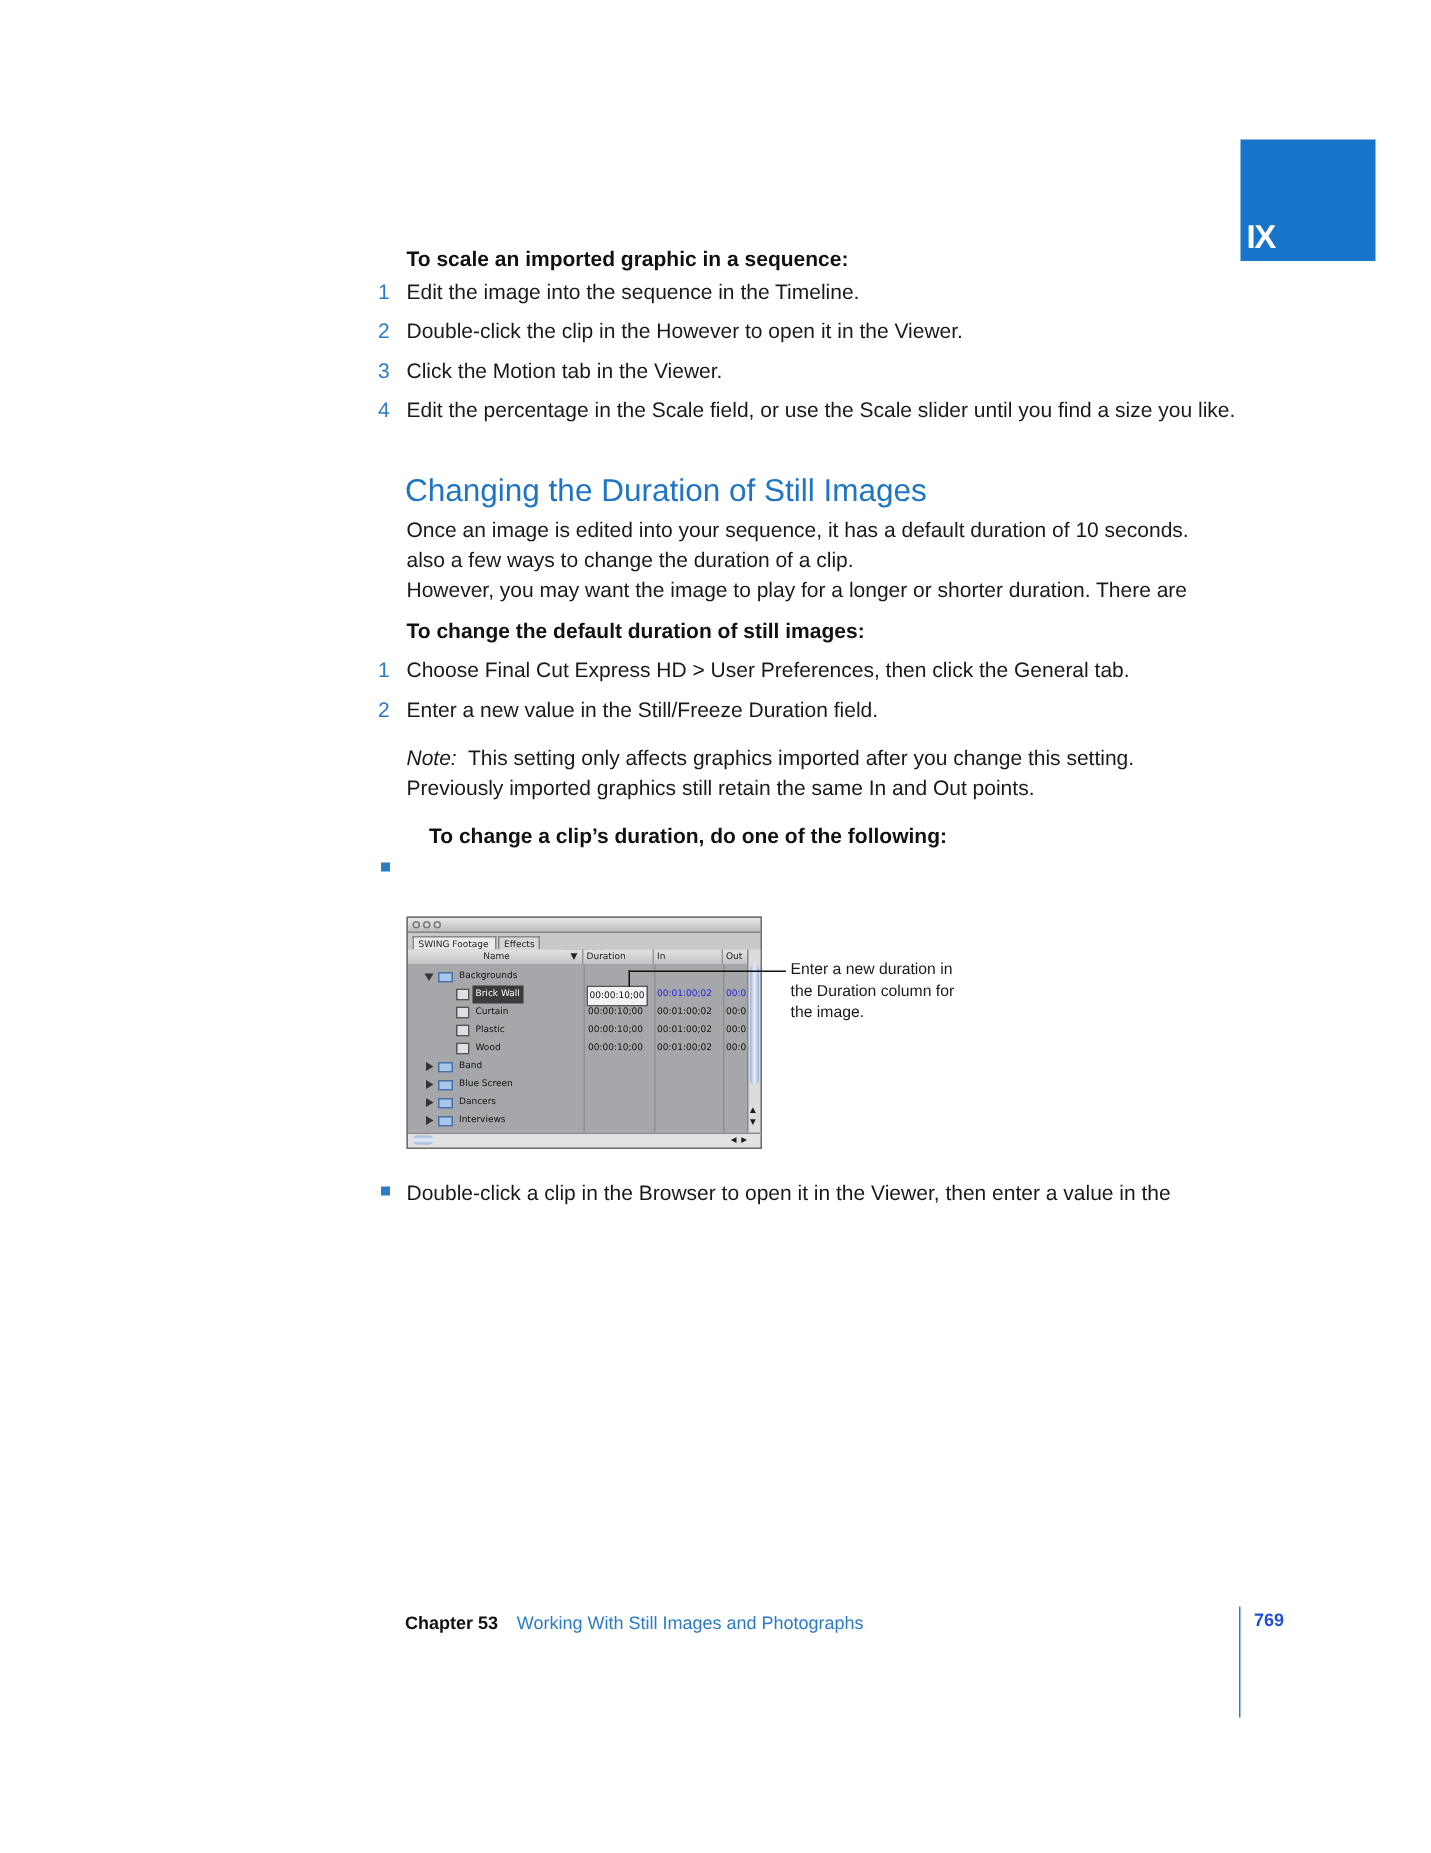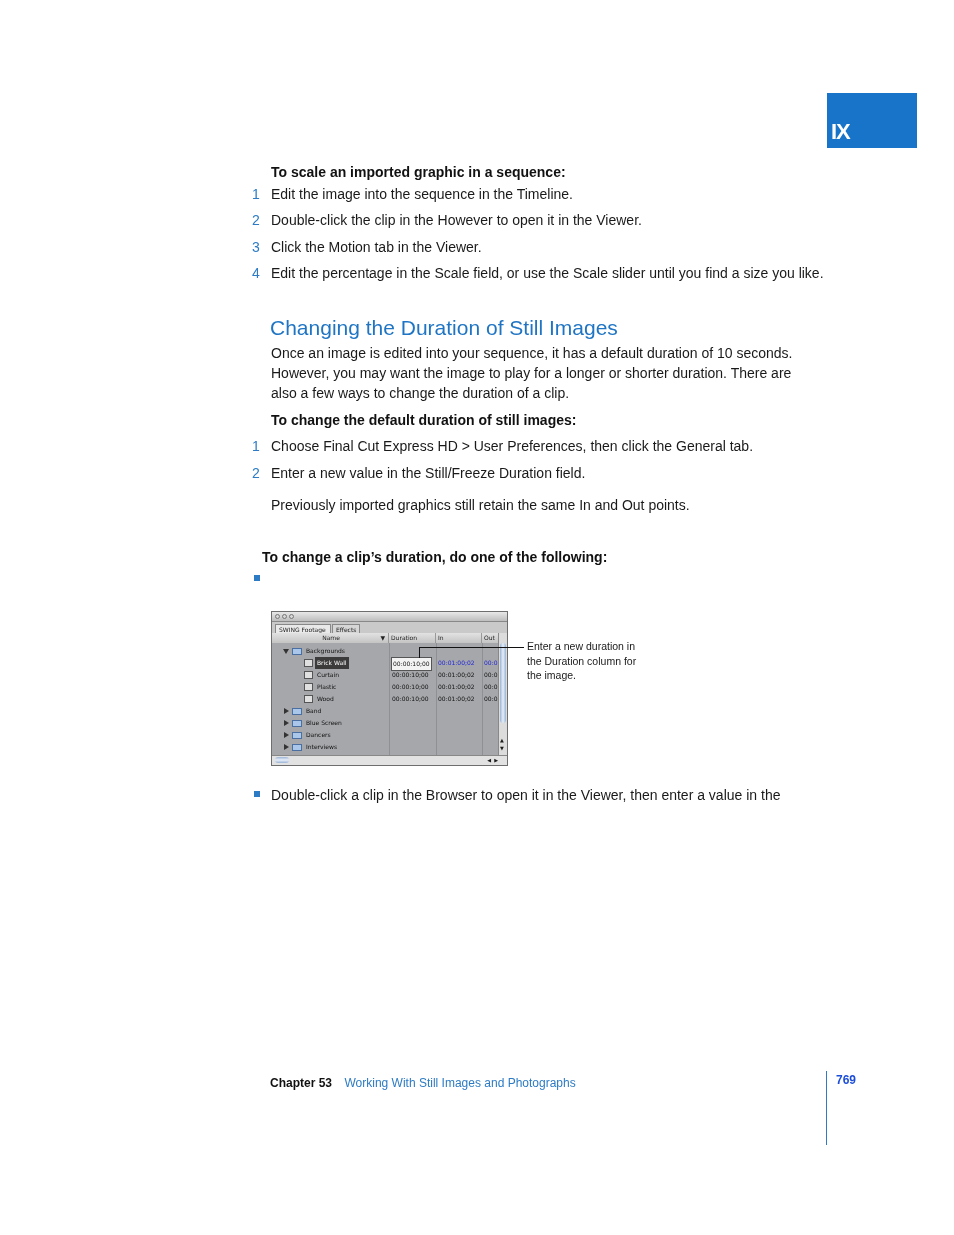--- a/index.html
+++ b/index.html
@@ -1,21 +1,21 @@
 <!DOCTYPE html>
 <html><head>
 <meta charset="utf-8">
 <style>
   html, body { margin: 0; padding: 0; }
   body {
     width: 954px; height: 1235px; background: #ffffff; position: relative; overflow: hidden;
     font-family: "Liberation Sans", "DejaVu Sans", sans-serif; color: #1a1a1a;
   }
   .abs { position: absolute; }
-  .part-tab { left: 827px; top: 93px; width: 90px; height: 55px; background: #1874c9; }
+  .part-tab { left: 827px; top: 93px; width: 90px; height: 81px; background: #1874c9; }
   .part-tab span { position: absolute; left: 4px; bottom: 3px; color: #fff; font-weight: bold; font-size: 22px; letter-spacing: -1px; }
   .task-heading { font-weight: bold; font-size: 14px; color: #111; }
   .step { font-size: 14px; color: #1a1a1a; line-height: 18px; }
   .step .num { position: absolute; left: 0; width: 10px; color: #2c7bc4; }
   .step .txt { position: absolute; left: 19px; white-space: nowrap; }
   .section-title { font-size: 21px; color: #1f75c4; }
   .para { font-size: 14px; line-height: 20px; color: #1a1a1a; }
   .bullet { position: absolute; left: -17px; top: 6px; width: 6px; height: 6px; background: #2c7bc4; }
   .footer-line { left: 826px; top: 1071px; width: 1px; height: 74px; background: #2c7bc4; }
   .footer-chapter { font-weight: bold; font-size: 12px; color: #111; }
@@ -72,38 +72,39 @@
   <span class="txt">Click the Motion tab in the Viewer.</span>
 </div>
 <div class="abs step" style="left:252px; top:264px; width:600px; height:18px;">
   <span class="num">4</span>
   <span class="txt">Edit the percentage in the Scale field, or use the Scale slider until you find a size you like.</span>
 </div>
 
 <div class="abs section-title" style="left:270px; top:316px;">Changing the Duration of Still Images</div>
 <div class="abs para" style="left:271px; top:343px; width:560px;">
   <div>Once an image is edited into your sequence, it has a default duration of 10 seconds.</div>
+  <div>also a few ways to change the duration of a clip.</div>
   <div>However, you may want the image to play for a longer or shorter duration. There are</div>
-  <div>also a few ways to change the duration of a clip.</div>
 </div>
 
 <div class="abs task-heading" style="left:271px; top:412px;">To change the default duration of still images:</div>
 <div class="abs step" style="left:252px; top:437px; width:600px; height:18px;">
   <span class="num">1</span>
   <span class="txt">Choose Final Cut Express HD &gt; User Preferences, then click the General tab.</span>
 </div>
 <div class="abs step" style="left:252px; top:464px; width:600px; height:18px;">
   <span class="num">2</span>
   <span class="txt">Enter a new value in the Still/Freeze Duration field.</span>
 </div>
 <div class="abs para" style="left:271px; top:495px; width:560px;">
+  <div><i>Note:</i>&nbsp; <span>This setting only affects graphics imported after you change this setting.</span></div>
   <div>Previously imported graphics still retain the same In and Out points.</div>
 </div>
 
-<div class="abs task-heading" style="left:262px; top:549px;text-align:center;">To change a clip’s duration, do one of the following:</div>
+<div class="abs task-heading" style="left:286px; top:549px;text-align:center;">To change a clip’s duration, do one of the following:</div>
 <div class="abs para" style="left:271px; top:569px; width:570px;">
   <span class="bullet"></span>
 </div>
 
 <div class="abs browser">
   <div class="b-title">
     <span class="b-light" style="left:3px;"></span>
     <span class="b-light" style="left:10px;"></span>
     <span class="b-light" style="left:17px;"></span>
     <span class="t">Browser</span>

